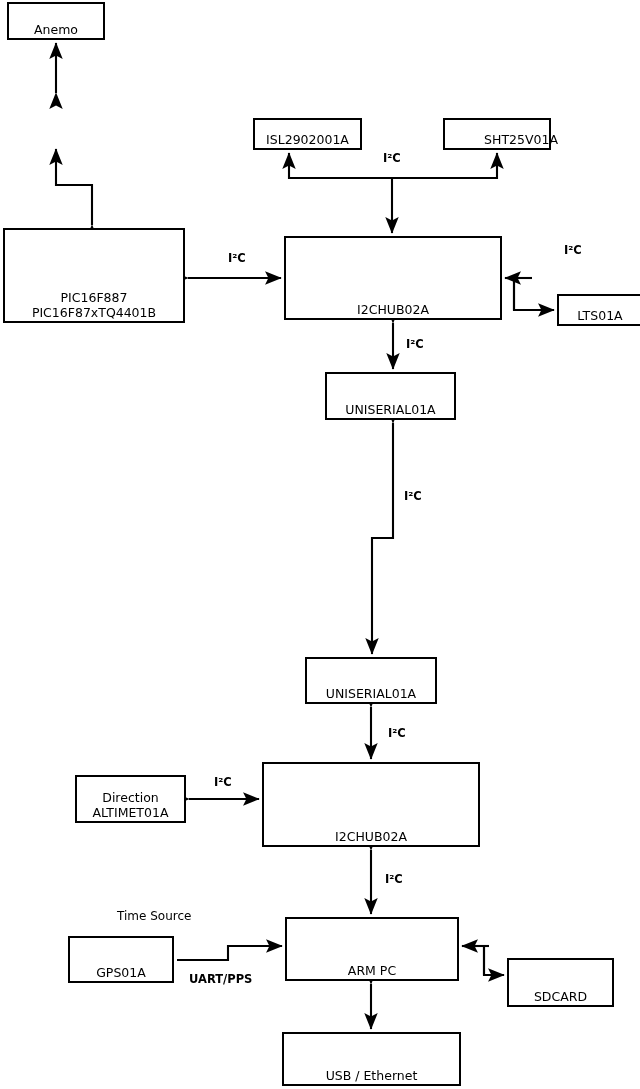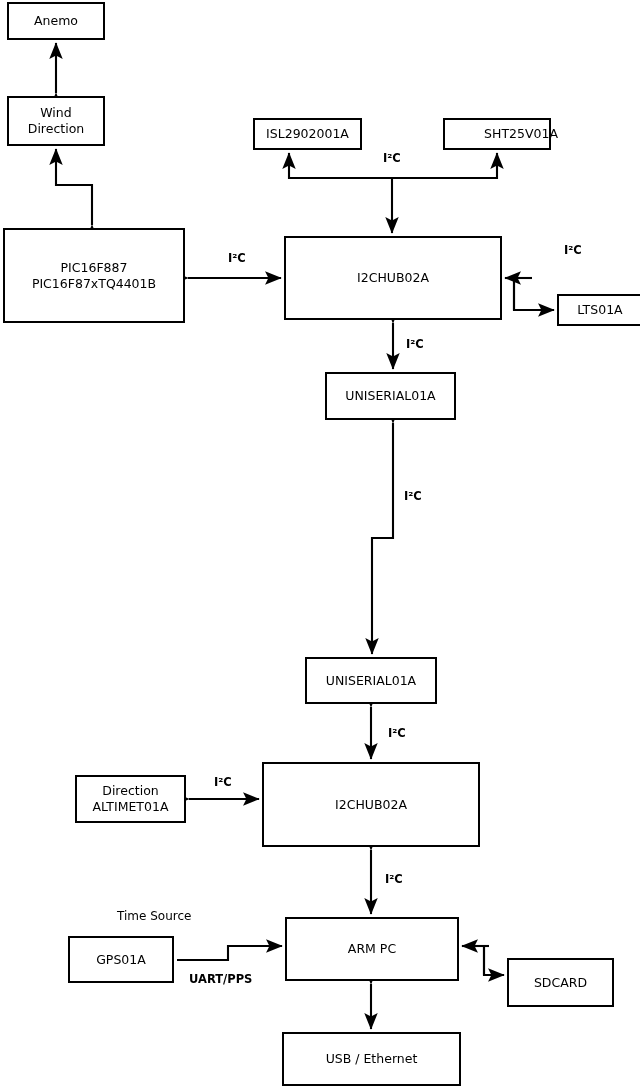--- a/index.html
+++ b/index.html
@@ -1,20 +1,20 @@
 <!DOCTYPE html>
 <html><head>
 <meta charset="utf-8">
 <style>
   html,body{margin:0;padding:0;background:#ffffff;}
   body{width:640px;height:1089px;position:relative;overflow:hidden;
        font-family:"DejaVu Sans","Liberation Sans",sans-serif;color:#000;}
   #diagram{position:absolute;left:0;top:0;width:640px;height:1089px;}
   .node{position:absolute;box-sizing:border-box;border:2px solid #000;background:#fff;
-        display:flex;align-items:center;justify-content:center;text-align:center;
+        display:flex;align-items:flex-end;justify-content:center;text-align:center;
         font-size:12.5px;line-height:1.25;z-index:2;}
   .node .lbl{display:block;white-space:pre-line;}
   .edge-label{position:absolute;font-size:11.5px;z-index:3;background:transparent;
               white-space:nowrap;font-weight:bold;}
   .free-label{position:absolute;font-size:12px;z-index:3;white-space:nowrap;margin-left:37px;}
   svg.wires{position:absolute;left:0;top:0;width:640px;height:1089px;z-index:1;}
 </style>
 </head>
 <body>
 
@@ -70,24 +70,20 @@
       <line x1="289" y1="178" x2="497" y2="178"></line>
       <line x1="514" y1="278" x2="514" y2="310"></line>
       <line x1="484" y1="946" x2="484" y2="975"></line>
     </g>
   </svg>
 
   <div class="node" style="left:7px;top:2px;width:98px;height:38px;">
     <span class="lbl">Anemo</span>
   </div>
 
-  <div class="node" style="left:7px;top:96px;width:98px;height:50px;">
-    <span class="lbl">Wind
-Direction</span>
-  </div>
 
   <div class="node" style="left:3px;top:228px;width:182px;height:95px;">
     <span class="lbl">PIC16F887
 PIC16F87xTQ4401B</span>
   </div>
 
   <div class="node" style="left:235px;top:118px;width:109px;height:32px;margin-left:18px;">
     <span class="lbl">ISL2902001A</span>
   </div>
 

